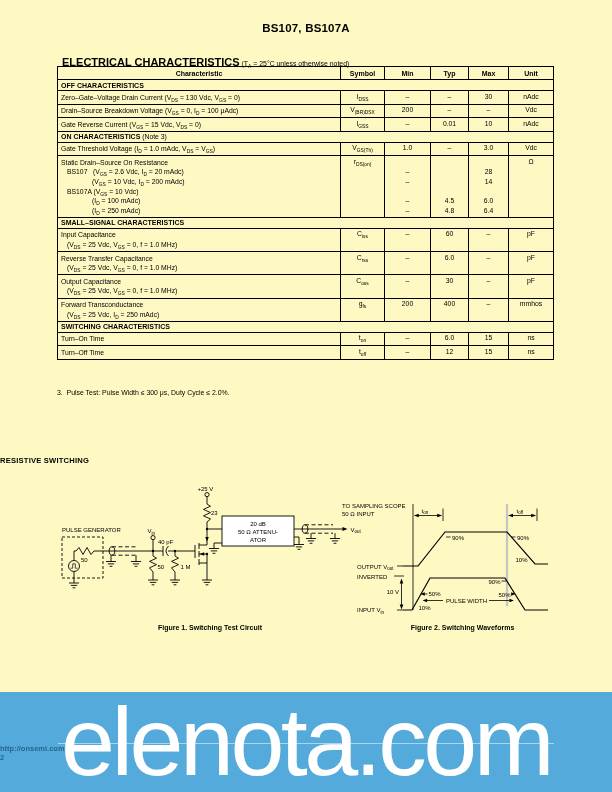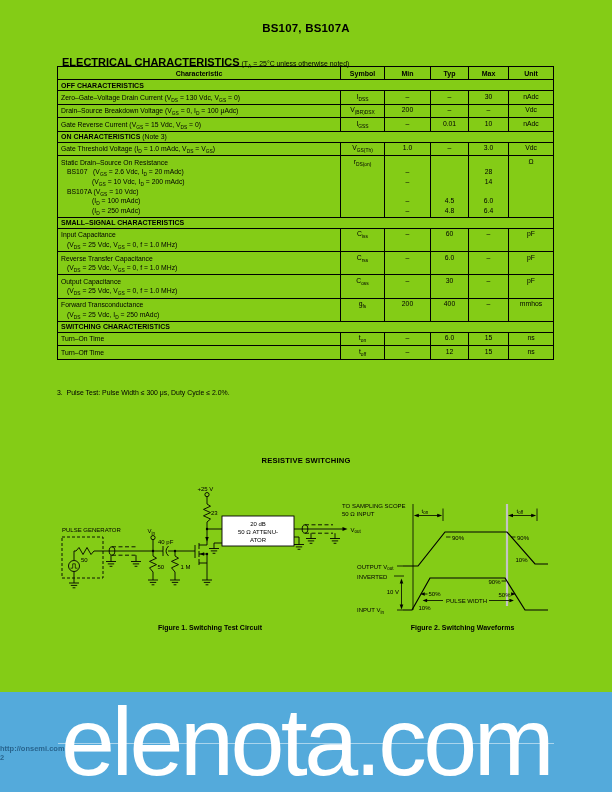--- a/index.html
+++ b/index.html
@@ -1,37 +1,37 @@
 <!DOCTYPE html>
 <html><head>
 <meta charset="utf-8">
 <style>
   html,body{margin:0;padding:0;background:#e8e8e8;}
-  .page{position:relative;width:612px;height:792px;background:#84cc16;margin:0 auto;
+  .page{position:relative;width:612px;height:792px;background:#fef9c3;margin:0 auto;
         font-family:"Liberation Sans",sans-serif;color:#000;overflow:hidden;}
   .title{position:absolute;top:22px;left:0;width:612px;text-align:center;
          font-size:11.5px;font-weight:bold;letter-spacing:.2px;}
   .ec-heading{position:absolute;left:62px;top:52px;white-space:nowrap;}
   .ec-heading .b{font-weight:bold;font-size:11px;}
   .ec-heading .cond{font-size:6.9px;}
   sub{font-size:72%;line-height:0;}
   .tbl{position:absolute;left:57px;top:66px;}
   table{border-collapse:collapse;width:496px;font-size:6.8px;border:1.5px solid #000;table-layout:fixed;}
   td,th{border:1px solid #000;vertical-align:top;}
   th{font-size:7px;font-weight:bold;padding:2.5px 2px;text-align:center;vertical-align:middle;}
   td.char{padding:1.5px 3px;text-align:left;}
   td.val{padding:1.5px 1px;text-align:center;}
   tr.section td{padding:1.5px 3px;}
   .sec-title{font-weight:bold;font-size:7px;}
   .sec-note{font-weight:normal;font-size:6.8px;}
   .ln{line-height:9.6px;min-height:9.6px;}
   .ind1{padding-left:6px;}
   .ind2{padding-left:31px;}
   .footnote{position:absolute;left:57px;top:389px;font-size:6.9px;}
-  .rs-heading{position:absolute;top:456px;left:0;width:612px;text-align:center;
+  .rs-heading{position:absolute;top:456px;left:0;width:612px;
               font-weight:bold;font-size:7.6px;letter-spacing:.2px;}
   svg.figures{position:absolute;left:0;top:480px;width:612px;height:150px;}
   .figures path,.figures polyline,.figures rect,.figures ellipse,.figures circle
      {fill:none;stroke:#000;stroke-width:.9;}
   .figures circle.dot{fill:#000;stroke:none;}
   .figures polygon{fill:#000;stroke:none;}
   .figures text{font-size:6px;fill:#000;stroke:none;font-family:"Liberation Sans",sans-serif;}
   .figures .mid{text-anchor:middle;}
   .figures .end{text-anchor:end;}
   .figures .gray{stroke:#c4c4c4;stroke-width:2.2;}

